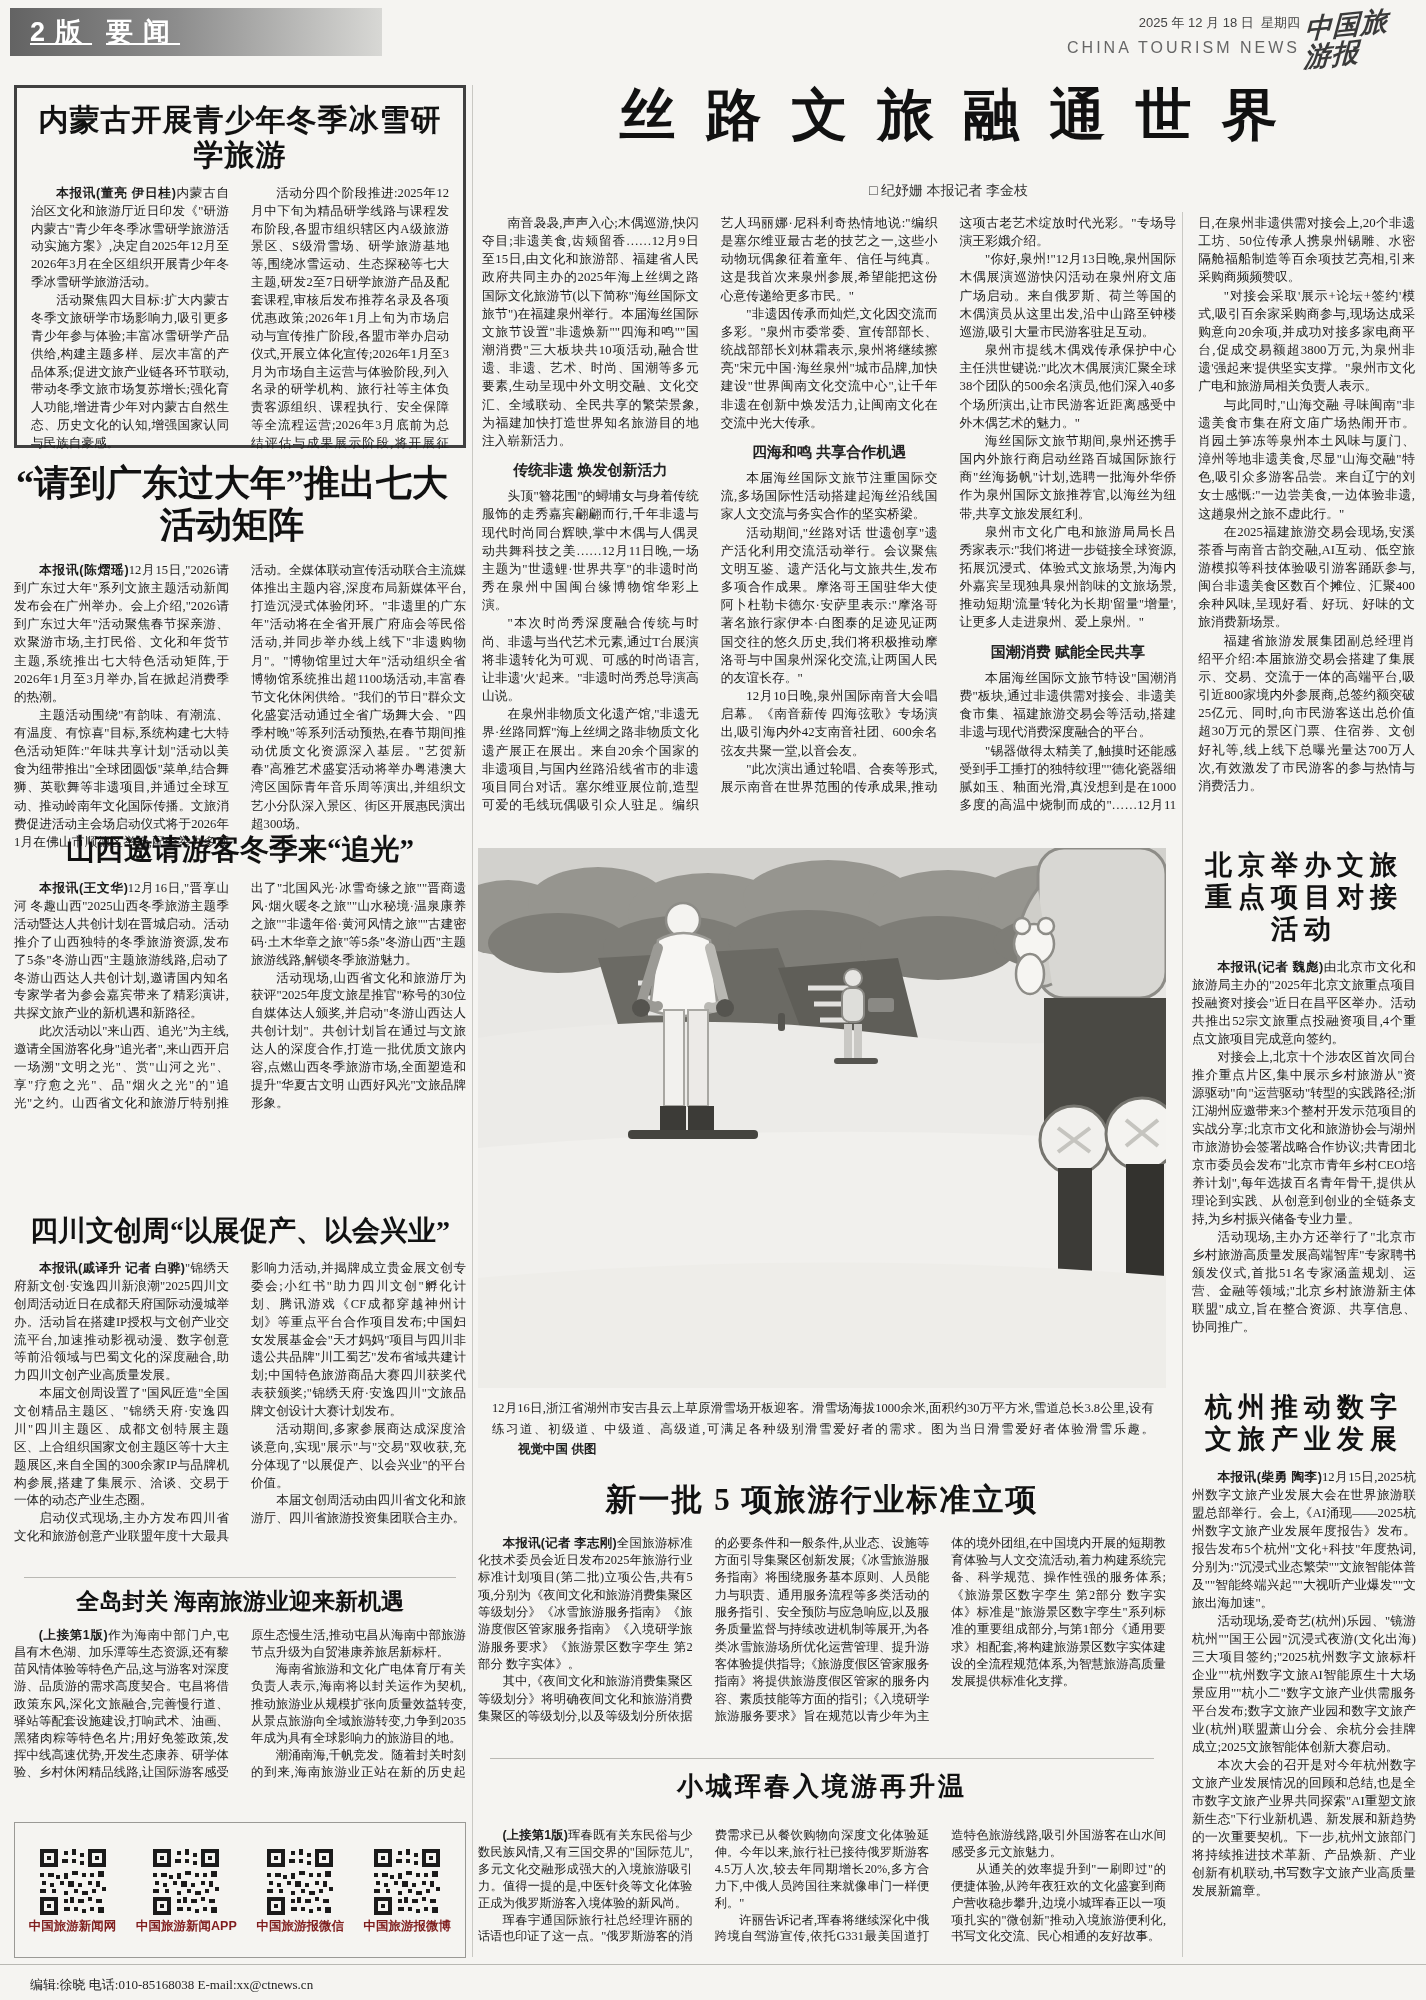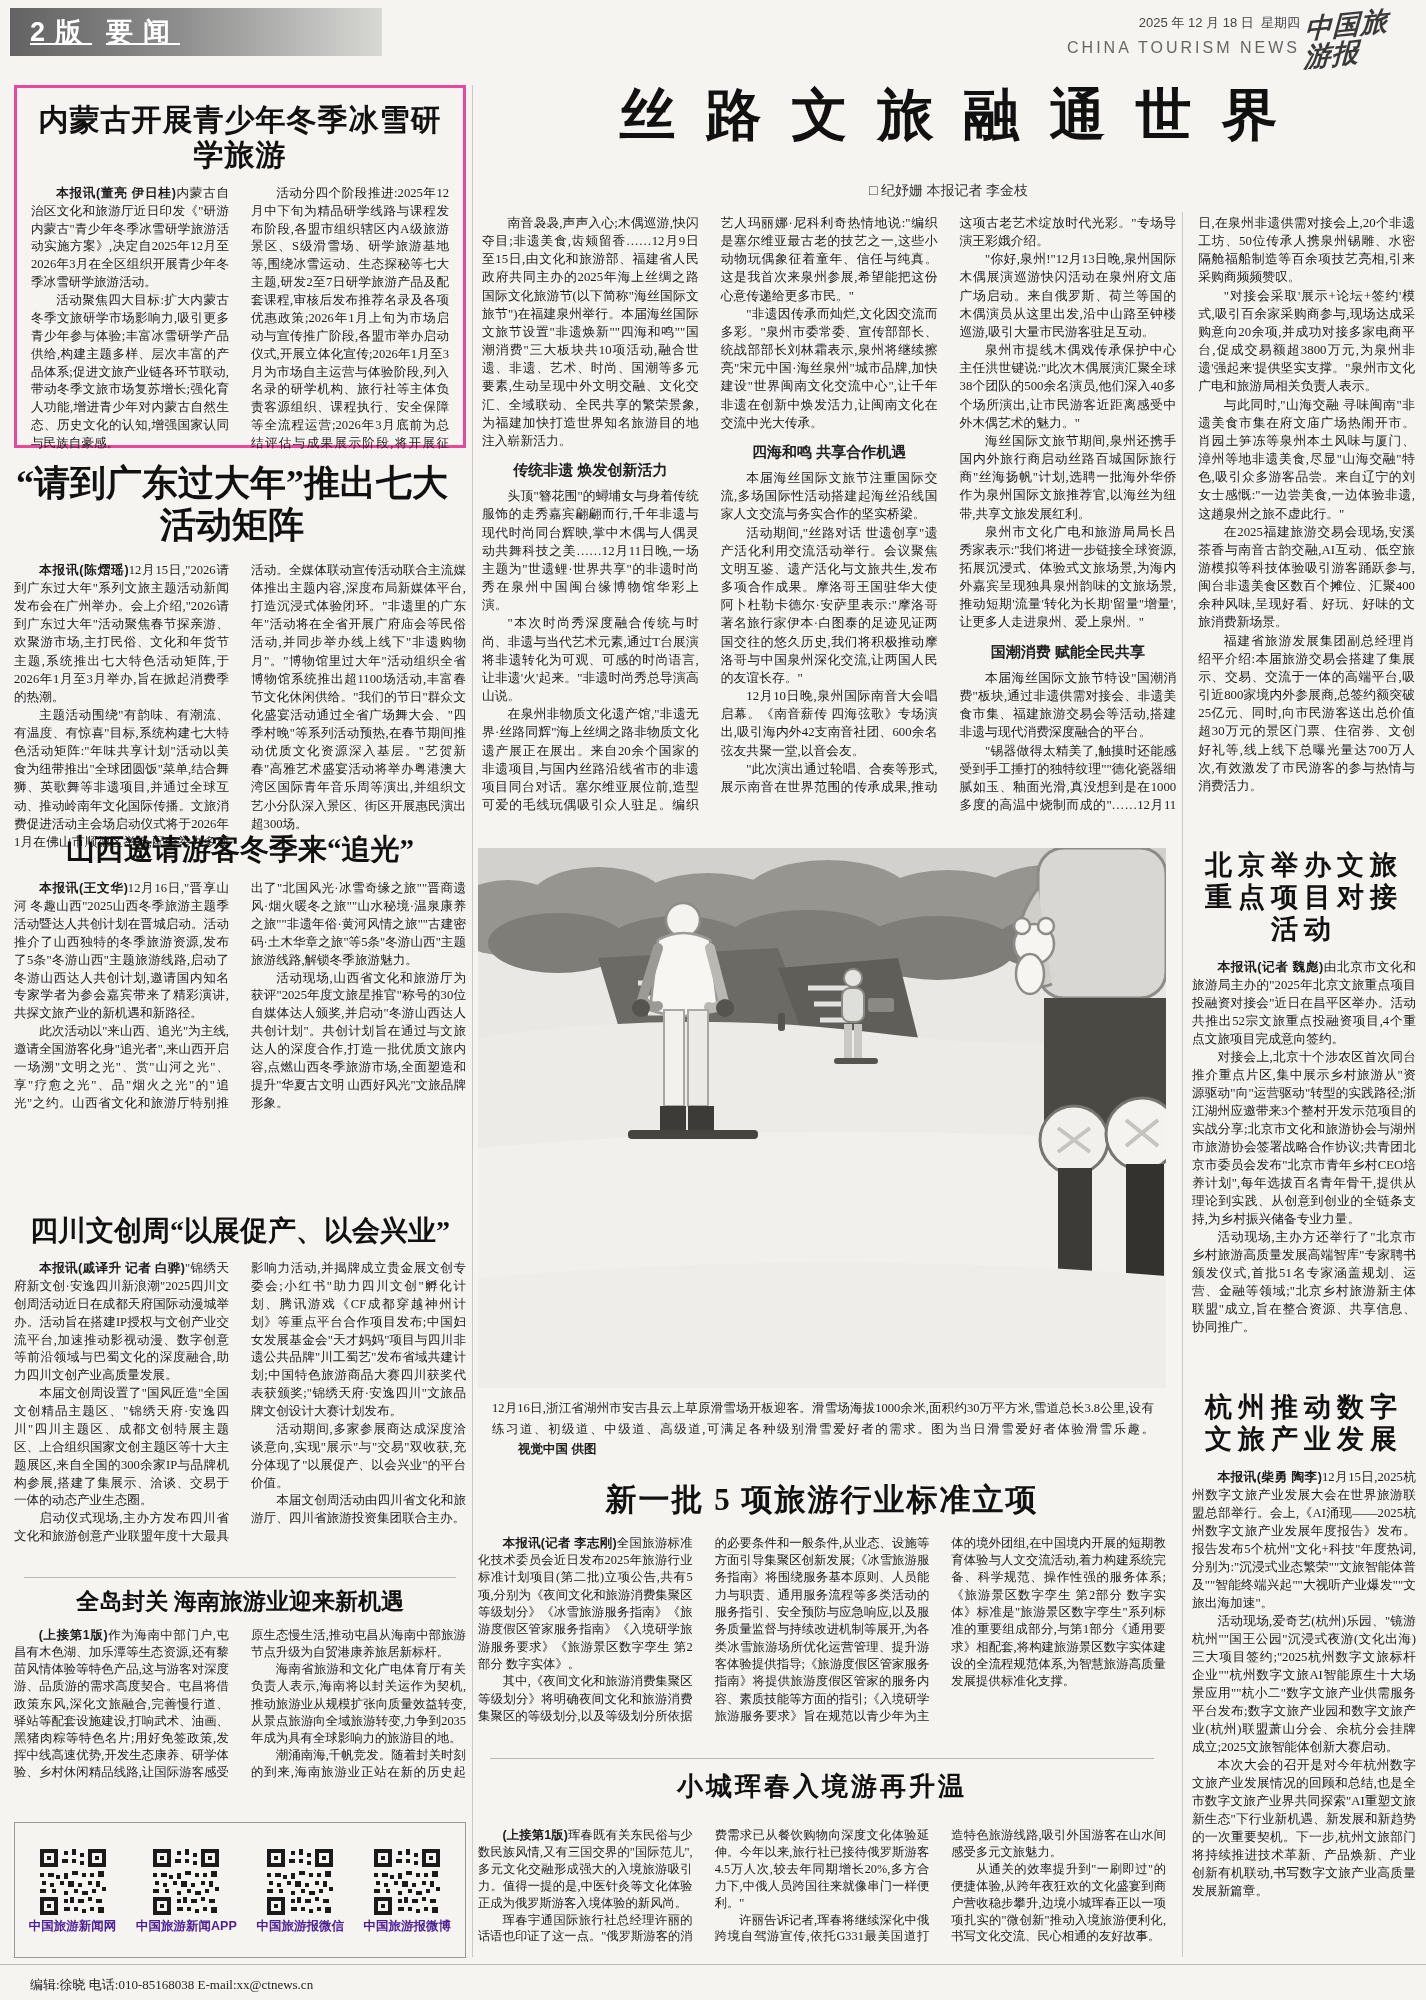--- a/index.html
+++ b/index.html
@@ -17,27 +17,27 @@
   .hrule{height:1px;background:#b9b8b3;}
   
   .edbox{background:linear-gradient(90deg,#636363,#8d8d8d 45%,#d8d8d5);color:#fff;
          font-family:"Liberation Sans","DejaVu Sans",sans-serif;font-weight:700;
          display:flex;align-items:center;padding-left:20px;letter-spacing:10px;font-size:27px;}
   .dateline{font-size:13px;color:#444;text-align:right;line-height:1.7;font-family:"Liberation Sans",sans-serif;}
   .dateline .en{letter-spacing:3px;color:#666;font-size:16px;}
   .brand{font-style:italic;font-weight:700;font-size:27px;color:#3a3a3a;transform:rotate(-6deg) skewX(-8deg);
          line-height:1.05;letter-spacing:1px;}
   
-  .redbox{border:3px solid #ec4899;box-sizing:border-box;padding:10px 14px;}
+  .redbox{border:3px solid #404040;box-sizing:border-box;padding:10px 14px;}
   
   .caption{font-size:12.5px;line-height:1.65;text-align:justify;color:#222;}
   .caption .credit{font-weight:700;font-family:"Liberation Sans",sans-serif;white-space:nowrap;margin-left:26px;}
   .qrbox{border:1px solid #9a9995;box-sizing:border-box;display:flex;justify-content:space-around;
          align-items:center;padding:8px 4px 4px 4px;}
-  .qritem{text-align:center;font-family:"Liberation Sans",sans-serif;font-size:12.5px;font-weight:700;color:#4c1d95;}
+  .qritem{text-align:center;font-family:"Liberation Sans",sans-serif;font-size:12.5px;font-weight:700;color:#7f1d1d;}
   .footer{font-size:13px;color:#222;font-family:Liberation Serif, serif;}
 </style>
 </head>
 <body>
 
 <div id="page">
 
   <div class="abs edbox" style="left:10px;top:8px;width:352px;height:48px;text-decoration:underline;">
     <span>2版</span>
     <span style="width:14px;"></span>

